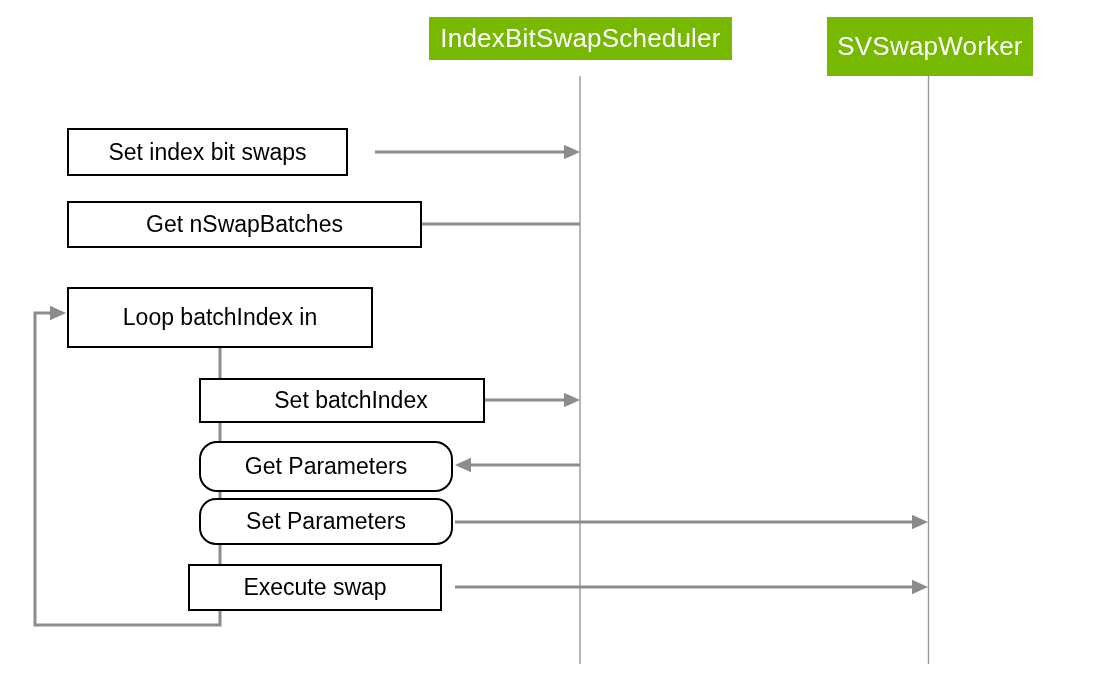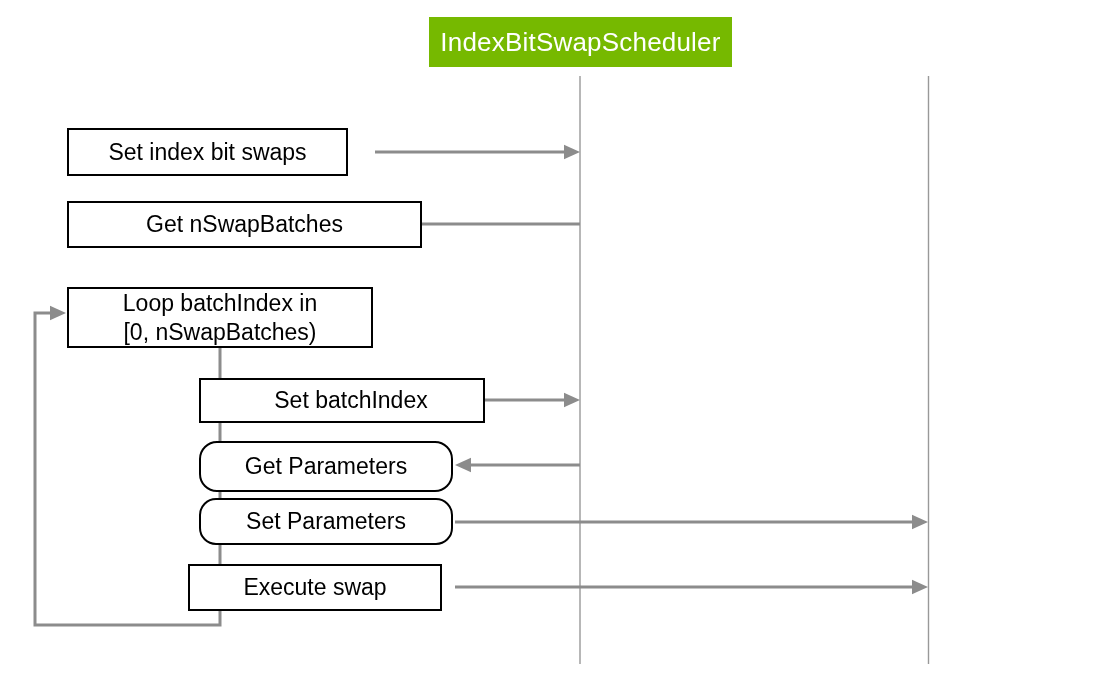--- a/index.html
+++ b/index.html
@@ -35,21 +35,21 @@
     border:2px solid var(--box-border);
     color:var(--text);
     display:flex;align-items:center;justify-content:center;
     flex-direction:column;
     font-size:23px;
     line-height:1.22;
     box-sizing:border-box;
     text-align:center;
     z-index:2;
   }
-  #actor-scheduler{left:429px;top:17px;width:303px;height:50px;}
+  #actor-scheduler{left:429px;top:17px;width:303px;height:43px;}
   #actor-worker{left:827px;top:17px;width:206px;height:59px;}
   #box-set-index-bit-swaps{left:67px;top:128px;width:281px;height:48px;}
   #box-get-nswapbatches{left:67px;top:201px;width:355px;height:47px;}
   #box-loop{left:67px;top:287px;width:306px;height:61px;}
   #box-set-batchindex{left:199px;top:378px;width:286px;height:45px;padding-left:18px;}
   #box-get-parameters{left:199px;top:441px;width:254px;height:51px;border-radius:18px;}
   #box-set-parameters{left:199px;top:498px;width:254px;height:47px;border-radius:17px;}
   #box-execute-swap{left:188px;top:564px;width:254px;height:47px;}
   svg{display:block;}
 </style>
@@ -95,32 +95,34 @@
 
     <g>
       <line x1="455" y1="587" x2="913" y2="587" stroke="var(--arrow)" stroke-width="3"></line>
       <polygon points="928,587 912,579.8 912,594.2" fill="var(--arrow)"></polygon>
     </g>
   </svg>
 
   <div class="actor" id="actor-scheduler">
     <span>IndexBitSwapScheduler</span>
   </div>
+  <div class="actor" id="actor-worker">
+    <span>SVSwapWorker</span>
+  </div>
 
   <div class="msgbox" id="box-set-index-bit-swaps">
     <span>Set index bit swaps</span>
   </div>
 
   <div class="msgbox" id="box-get-nswapbatches">
     <span>Get nSwapBatches</span>
   </div>
 
   <div class="msgbox" id="box-loop">
     <span>Loop batchIndex in</span>
-    <span>[0, nSwapBatches)</span>
   </div>
 
   <div class="msgbox" id="box-set-batchindex">
     <span>Set batchIndex</span>
   </div>
 
   <div class="msgbox" id="box-get-parameters">
     <span>Get Parameters</span>
   </div>
 

